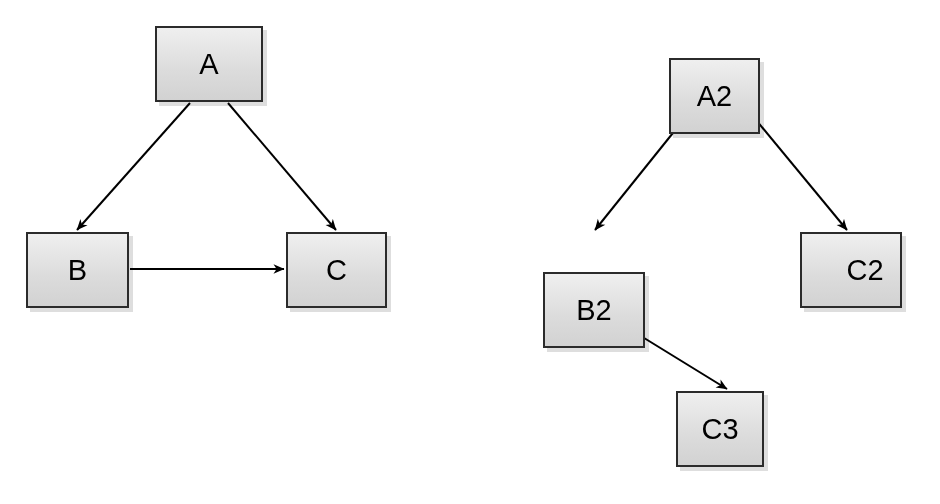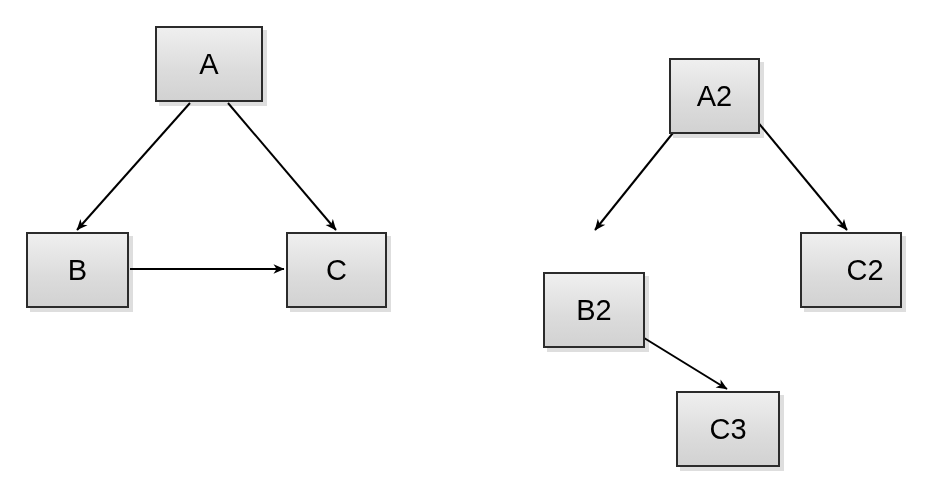--- a/index.html
+++ b/index.html
@@ -81,18 +81,18 @@
       </div>
       <div class="node" style="left: 669px; top: 18px; width: 91px; height: 76px; margin-top: 40px;">
         <span class="node-label">A2</span>
       </div>
       <div class="node" style="left: 543px; top: 232px; width: 102px; height: 76px; margin-top: 40px;">
         <span class="node-label">B2</span>
       </div>
       <div class="node" style="left: 800px; top: 232px; width: 102px; height: 76px; padding-left: 28px;">
         <span class="node-label">C2</span>
       </div>
-      <div class="node" style="left: 676px; top: 391px; width: 104px; height: 76px;">
+      <div class="node" style="left: 676px; top: 391px; width: 88px; height: 76px;">
         <span class="node-label">C3</span>
       </div>
     </div>
 
 </div>
 
 </body></html>

